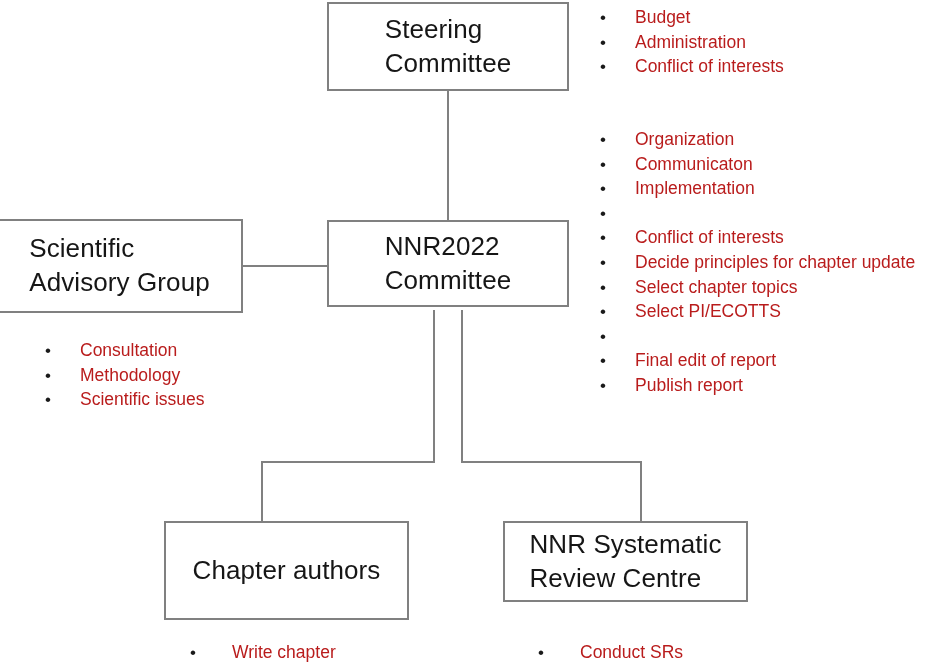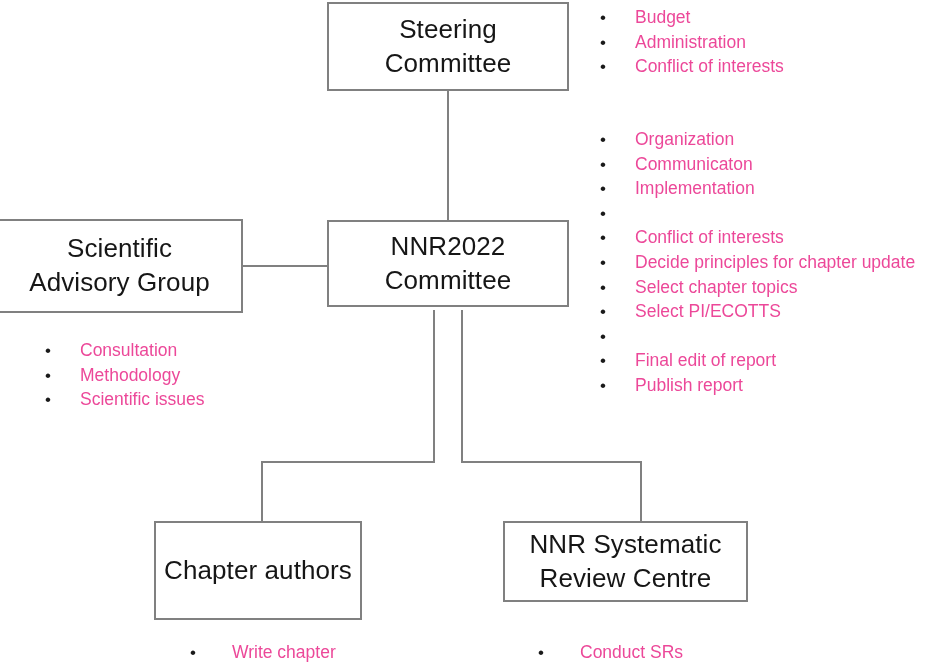--- a/index.html
+++ b/index.html
@@ -21,21 +21,21 @@
 
   
   .node {
     position: absolute;
     box-sizing: border-box;
     border: 2px solid #808080;
     background: #ffffff;
     display: flex;
     align-items: center;
     justify-content: center;
-    text-align: center;
+    text-align: left;
     z-index: 3;
   }
   .node-label {
     font-size: 26px;
     line-height: 1.30;
     color: #161616;
     font-weight: 400;
     letter-spacing: 0.1px;
     white-space: pre-line;
     padding: 0 6px;
@@ -64,21 +64,21 @@
     width: 35px;
     flex: 0 0 35px;
     font-size: 17px;
     line-height: 1;
     color: #1a1a1a;
     text-align: left;
   }
   .bullet-text {
     font-size: 17.5px;
     line-height: 1;
-    color: #ec4899;
+    color: #b91c1c;
     white-space: nowrap;
   }
   
   .bullets.wide .bullet-dot { width: 42px; flex: 0 0 42px; }
 </style>
 </head>
 <body>
 
 <div id="canvas">
 
@@ -106,21 +106,21 @@
   <div class="node" style="left:-4px; top:219px; width:247px; height:94px;">
     <span class="node-label">Scientific
 Advisory Group</span>
   </div>
 
   <div class="node" style="left:327px; top:220px; width:242px; height:87px;">
     <span class="node-label">NNR2022
 Committee</span>
   </div>
 
-  <div class="node" style="left:154px; top:521px; width:208px; height:99px;">
+  <div class="node" style="left:164px; top:521px; width:245px; height:99px;">
     <span class="node-label">Chapter authors</span>
   </div>
 
   <div class="node" style="left:503px; top:521px; width:245px; height:81px;">
     <span class="node-label">NNR Systematic
 Review Centre</span>
   </div>
 
   <div class="bullets" style="left:600px; top:9px;">
       <div class="bullet-row">

